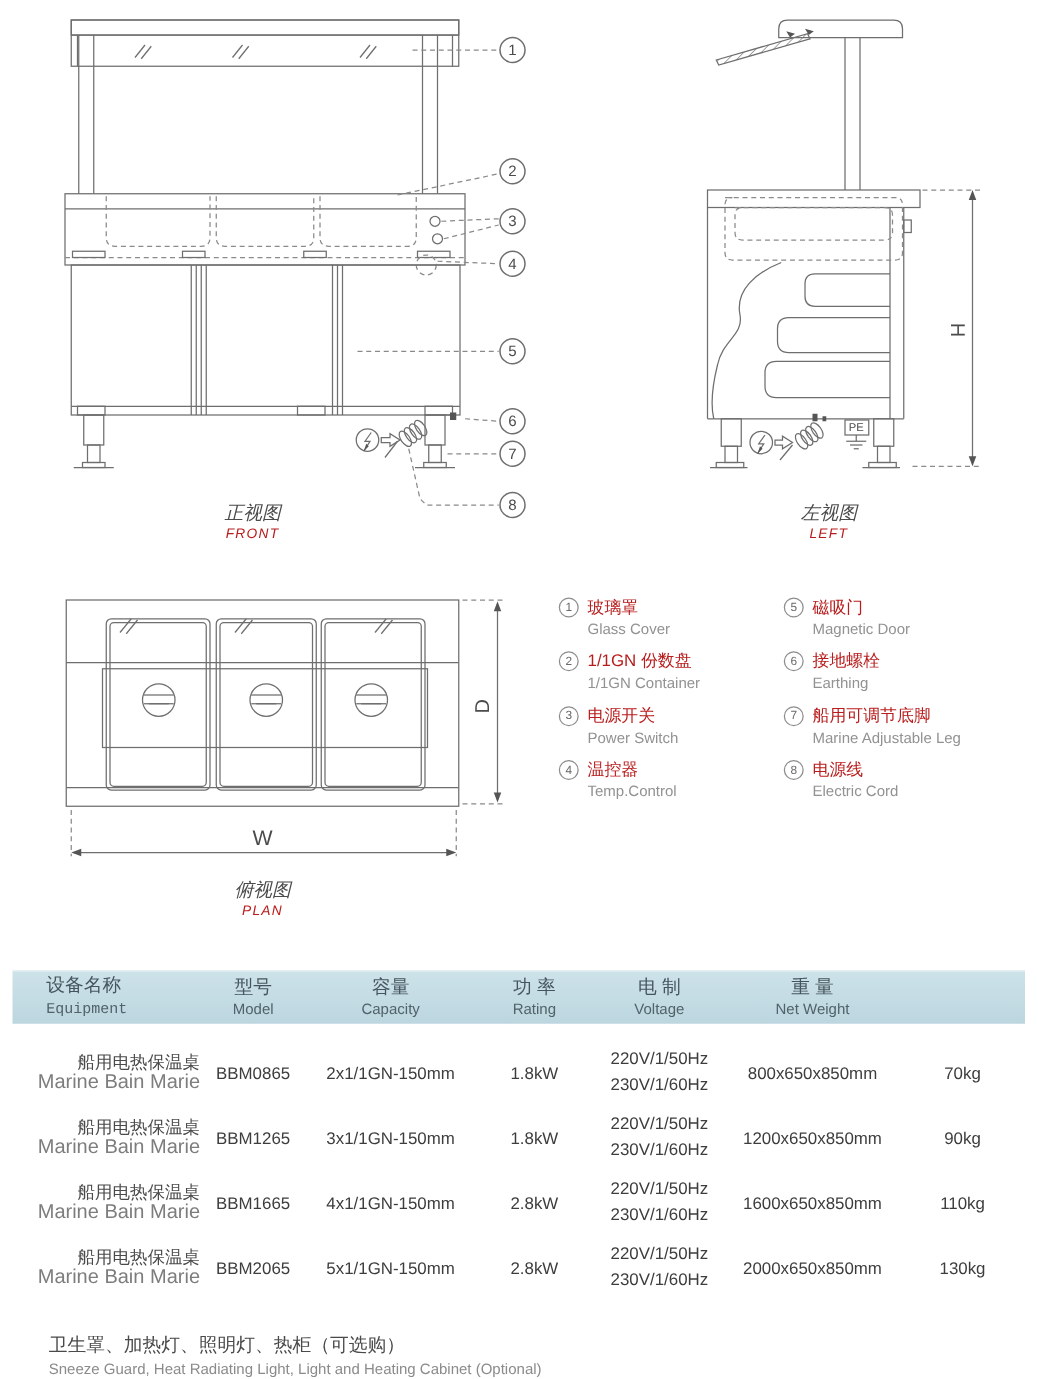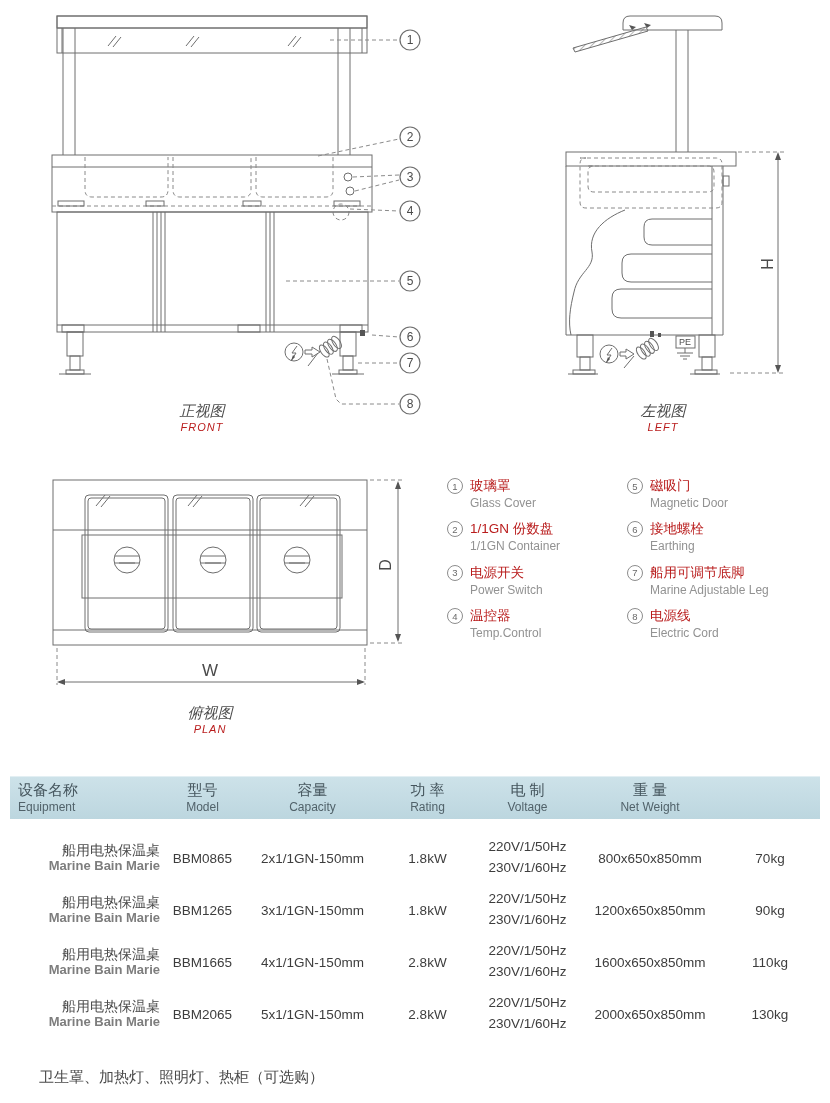--- a/index.html
+++ b/index.html
@@ -25,30 +25,30 @@
         color:#6a6a6a;display:flex;align-items:center;justify-content:center;flex:0 0 auto;}
   .leg-cn{margin-left:7px;font-size:13.5px;color:#b91c1c;}
   .leg-en{margin-left:23px;font-size:12px;color:#929292;line-height:1.2;margin-top:1px;}
   .col2 .leg-item{margin-bottom:10px;}
   
   #spec-table{position:absolute;left:10px;top:776px;width:810px;}
   .t-head{display:grid;grid-template-columns:150px 85px 135px 95px 105px 140px 100px;
           height:42px;background:linear-gradient(#cde2e9,#bcd6df);border-top:1px solid #e3eff3;
           align-items:center;}
   .h-cell{text-align:center;line-height:1.25;}
-  .h-cell.first{text-align:left;padding-left:8px;}
+  .h-cell.first{text-align:left;padding-left:27px;font-family:Liberation Mono, monospace;}
   .h-cn{font-size:15px;color:#45555d;}
   .h-en{font-size:12px;color:#51626a;}
   .t-body{position:absolute;left:0;top:56px;width:810px;}
   .t-row{display:grid;grid-template-columns:150px 85px 135px 95px 105px 140px 100px;
          height:52px;align-items:center;}
   .c{ text-align:center;font-size:13.5px;color:#3d3d3d;}
   .c.first{text-align:right;padding-left:16px;line-height:1.15;}
   .nm-cn{font-size:14px;color:#4a4a4a;}
-  .nm-en{font-size:13px;color:#7d7d7d;font-weight:bold;}
+  .nm-en{font-size:16px;color:#7d7d7d;}
   .volt div{line-height:1.55;}
   
   #footer-note{position:absolute;left:39px;top:1040px;line-height:1.4;margin-top:26px;}
   #footer-note .cn{font-size:15px;color:#4a4a4a;}
   #footer-note .en{font-size:12px;color:#8b8b8b;}
 </style>
 </head>
 <body>
 
 <div id="page">
@@ -455,15 +455,16 @@
           <div>230V/1/60Hz</div>
         </div>
         <div class="c">2000x650x850mm</div>
         <div class="c">130kg</div>
       </div>
     </div>
   </div>
 
   <div id="footer-note">
     <div class="cn">卫生罩、加热灯、照明灯、热柜（可选购）</div>
+    <div class="en">Sneeze Guard, Heat Radiating Light, Light and Heating Cabinet (Optional)</div>
   </div>
 
 </div>
 
 </body></html>

